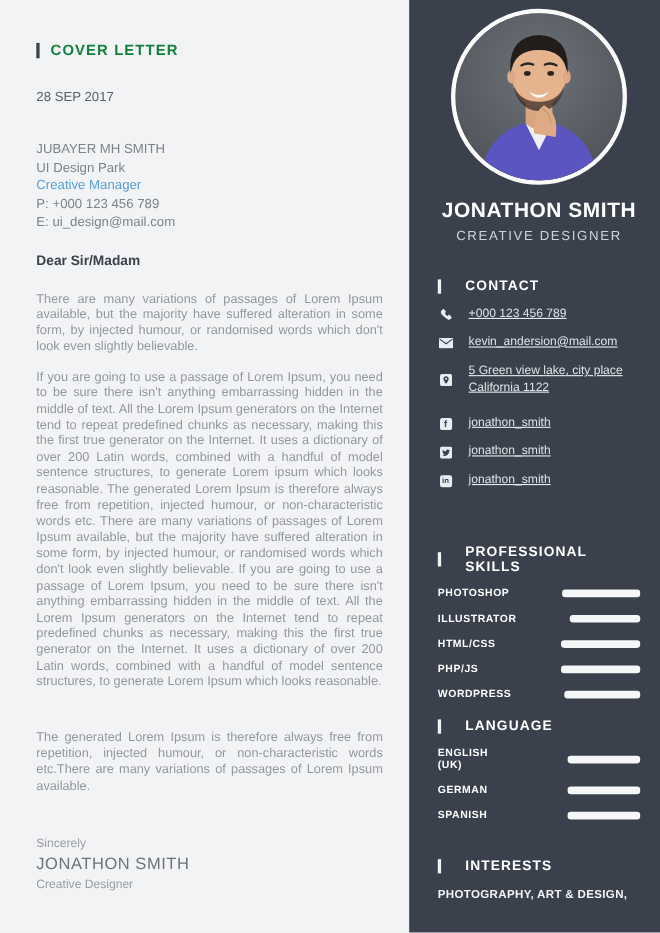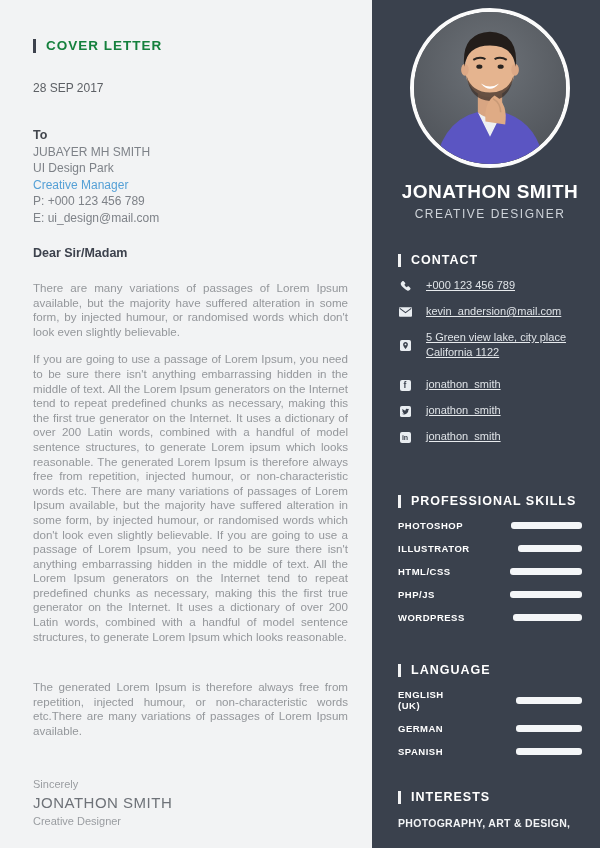--- a/index.html
+++ b/index.html
@@ -48,21 +48,21 @@
   }
   .photo-ring svg { display:block; width:100%; height:100%; }
   .profile-name {
     margin-top:13px; text-align:center; font-size:19px; font-weight:bold;
     color:#ffffff; letter-spacing:0.5px;
   }
   .profile-title {
     margin-top:4px; text-align:center; font-size:12px; color:#ced3d9;
     letter-spacing:1.5px;
   }
-  .side-sec-head { display:flex; align-items:center; gap:10px; }
+  .side-sec-head { display:flex; align-items:center; gap:22px; }
   .side-sec-head .vbar { width:3px; height:13px; background:#f2f3f4; flex:0 0 auto; }
   .side-sec-head h2 {
     font-size:12.5px; font-weight:bold; color:#ffffff; letter-spacing:1px;
   }
   .contact-sec { margin-top:32px; }
   .c-row { display:flex; margin-top:11px; align-items:center;text-decoration:underline; }
   .c-row .ic { flex:0 0 14px; margin-right:14px; margin-top:1px; display:flex; justify-content:center; }
   .c-row .txt { font-size:11px; line-height:15px; color:#dfe3e7; }
   .c-row.gap-top { margin-top:17px; }
   .badge {
@@ -73,21 +73,21 @@
   .skills-sec { margin-top:50px; }
   .meter-row { display:flex; align-items:center; margin-top:12px;gap:48px; }
   .meter-row .lbl {
     flex:0 0 64px; font-size:9.5px; font-weight:bold; letter-spacing:0.5px;
     color:#ffffff; text-transform:uppercase;
   }
   .meter-row .track {
     flex:1; height:7px; background:#f4f6f8; border-radius:3px; overflow:hidden;
   }
   .meter-row .fill { height:100%; background:#3f81c4; border-radius:3px; }
-  .lang-sec { margin-top:40px; }
+  .lang-sec { margin-top:16px; }
   .lang-sec .lbl { flex-basis:70px; }
   .interests-sec { margin-top:33px; }
   .interests-text {
     margin-top:12px; font-size:10.5px; font-weight:bold; line-height:15px;
     color:#f2f4f6; letter-spacing:0.3px;
   }
 </style>
 </head>
 <body>
 
@@ -96,21 +96,20 @@
   <div class="left-pane">
 
     <div class="sec-head">
       <span class="vbar"></span>
       <h1>COVER LETTER</h1>
     </div>
 
     <div class="date">28 SEP 2017</div>
 
     <div class="to-block">
-      <div class="to-label">To</div>
       <div>JUBAYER MH SMITH</div>
       <div>UI Design Park</div>
       <div><a class="link">Creative Manager</a></div>
       <div>P: +000 123 456 789</div>
       <div>E: ui_design@mail.com</div>
     </div>
 
     <div class="salutation">Dear Sir/Madam</div>
 
     <div class="body-copy">

